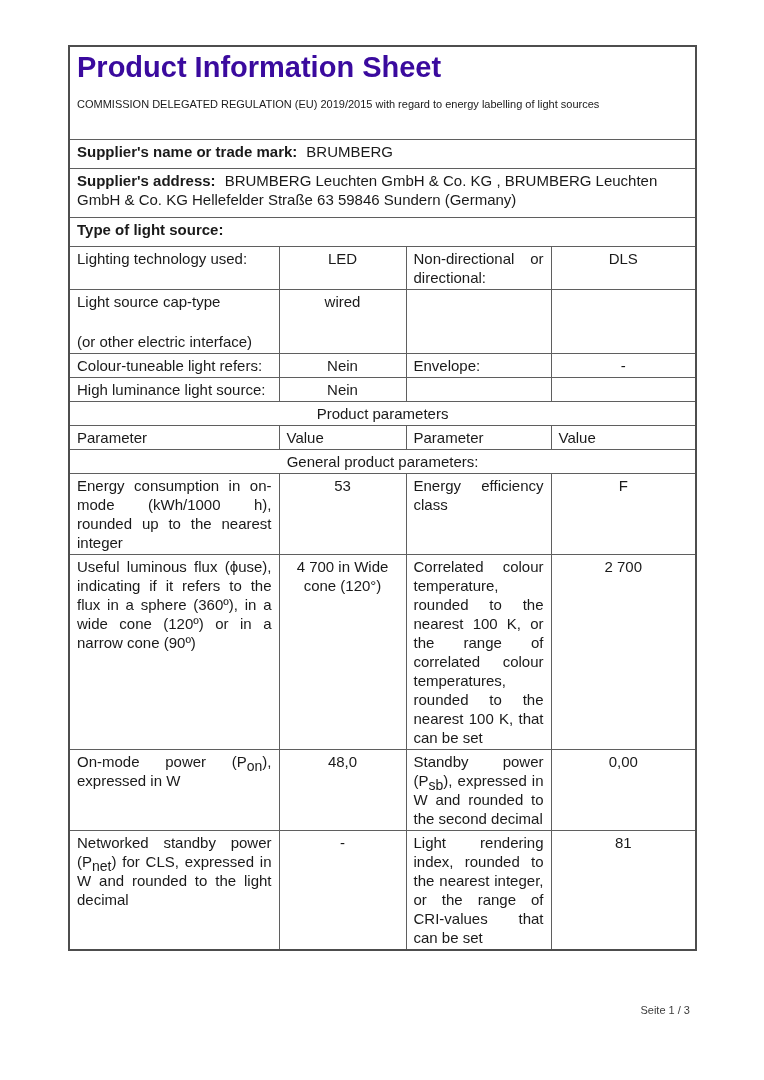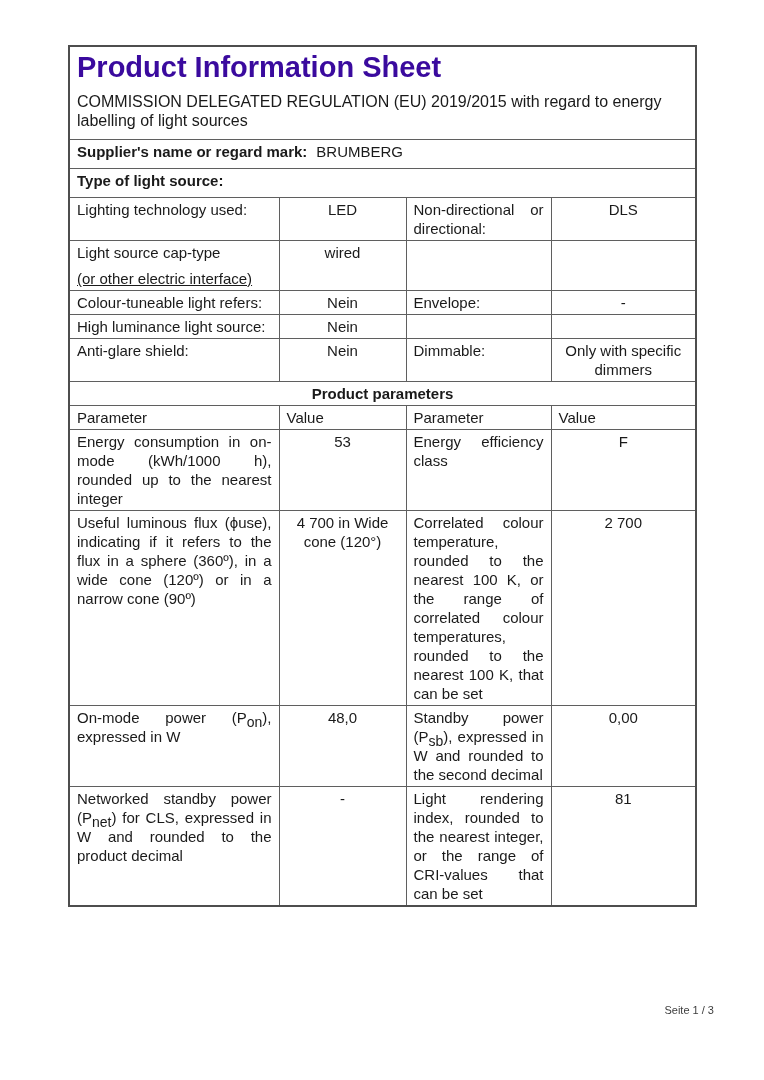--- a/index.html
+++ b/index.html
@@ -33,38 +33,37 @@
     overflow: hidden;
   }
   .title-cell { padding: 4px 8px 6px 8px; }
   .doc-title {
     font-size: 29px;
     line-height: 36px;
     font-weight: bold;
     color: #3a0a9e;
     margin: 0 0 7px 0;
   }
-  .reg-text { font-size: 16px; line-height: 19px; }
+  .reg-text { font-size: 11px; line-height: 25px; }
   .lbl { font-weight: bold; }
   .lbl-val { margin-left: 9px; }
   .param { text-align: justify; }
   .val { text-align: center; }
-  .sec-head { text-align: center; font-weight: bold; }
-  .p2gap { margin-top: 7px; text-decoration: underline; }
+  .sec-head { text-align: center; font-weight: normal; }
+  .p2gap { margin-top: 21px; }
   sub { font-size: 14px; line-height: 0; }
   .footer {
     position: absolute;
     left: 68px;
     top: 1003px;
     width: 622px;
     text-align: right;
     font-size: 11px;
     line-height: 14px;
     color: #3d3d3d;
-    margin-left: 24px;
   }
 </style>
 </head>
 <body>
 
 <div class="sheet">
   <table class="doc">
     <colgroup>
       <col style="width:210px">
         <col style="width:127px">
@@ -75,24 +74,29 @@
     <tbody>
         <tr>
       <td colspan="4" class="title-cell" style="height:88px">
         <div class="doc-title">Product Information Sheet</div>
         <div class="reg-text">COMMISSION DELEGATED REGULATION (EU) 2019/2015 with regard to energy labelling of light sources</div>
       </td>
     </tr>
 
     <tr>
       <td colspan="4" style="height:24px">
-        <span class="lbl">Supplier's name or regard mark:</span><span class="lbl-val">BRUMBERG</span>
+        <span class="lbl">Supplier's name or trade mark:</span><span class="lbl-val">BRUMBERG</span>
       </td>
     </tr>
 
+    <tr>
+      <td colspan="4" style="height:44px">
+        <span class="lbl">Supplier's address:</span><span class="lbl-val">BRUMBERG Leuchten GmbH &amp; Co. KG , BRUMBERG Leuchten GmbH &amp; Co. KG Hellefelder Straße 63 59846 Sundern (Germany)</span>
+      </td>
+    </tr>
 
 
     <tr>
       <td colspan="4" style="height:24px">
         <span class="lbl">Type of light source:</span>
       </td>
     </tr>
 
     <tr>
       <td class="param" style="height:36px">Lighting technology used:</td>
@@ -114,59 +118,56 @@
       <td class="val">Nein</td>
       <td class="param">Envelope:</td>
       <td class="val">-</td>
     </tr>
     <tr>
       <td class="param" style="height:18px">High luminance light source:</td>
       <td class="val">Nein</td>
       <td class="param"></td>
       <td class="val"></td>
     </tr>
-    <tr>
-      <td class="param" style="height:36px">Anti-glare shield:</td>
-      <td class="val">Nein</td>
-      <td class="param">Dimmable:</td>
-      <td class="val">Only with specific dimmers</td>
-    </tr>
 
     <tr>
       <td colspan="4" class="sec-head" style="height:17px">Product parameters</td>
     </tr>
 
     <tr>
       <td style="height:18px">Parameter</td>
       <td>Value</td>
       <td>Parameter</td>
       <td>Value</td>
     </tr>
 
+    <tr>
+      <td colspan="4" class="sec-head" style="height:18px">General product parameters:</td>
+    </tr>
 
     <tr>
       <td class="param" style="height:55px"><span>Energy consumption in on-mode (kWh/1000 h), rounded up to the nearest integer</span><sub></sub><span></span></td>
       <td class="val">53</td>
       <td class="param"><span>Energy efficiency class</span><sub></sub><span></span></td>
       <td class="val">F</td>
     </tr>
     <tr>
       <td class="param" style="height:184px"><span>Useful luminous flux (ϕuse), indicating if it refers to the flux in a sphere (360º), in a wide cone (120º) or in a narrow cone (90º)</span><sub></sub><span></span></td>
       <td class="val">4 700 in Wide cone (120°)</td>
       <td class="param"><span>Correlated colour temperature, rounded to the nearest 100 K, or the range of correlated colour temperatures, rounded to the nearest 100 K, that can be set</span><sub></sub><span></span></td>
       <td class="val">2 700</td>
     </tr>
     <tr>
       <td class="param" style="height:73px"><span>On-mode power (P</span><sub>on</sub><span>), expressed in W</span></td>
       <td class="val">48,0</td>
       <td class="param"><span>Standby power (P</span><sub>sb</sub><span>), expressed in W and rounded to the second decimal</span></td>
       <td class="val">0,00</td>
     </tr>
     <tr>
-      <td class="param" style="height:114px"><span>Networked standby power (P</span><sub>net</sub><span>) for CLS, expressed in W and rounded to the product decimal</span></td>
+      <td class="param" style="height:114px"><span>Networked standby power (P</span><sub>net</sub><span>) for CLS, expressed in W and rounded to the light decimal</span></td>
       <td class="val">-</td>
       <td class="param"><span>Light rendering index, rounded to the nearest integer, or the range of CRI-values that can be set</span><sub></sub><span></span></td>
       <td class="val">81</td>
     </tr>
   </tbody>
     </table>
 </div>
 
 <div class="footer">Seite 1 / 3</div>
 

